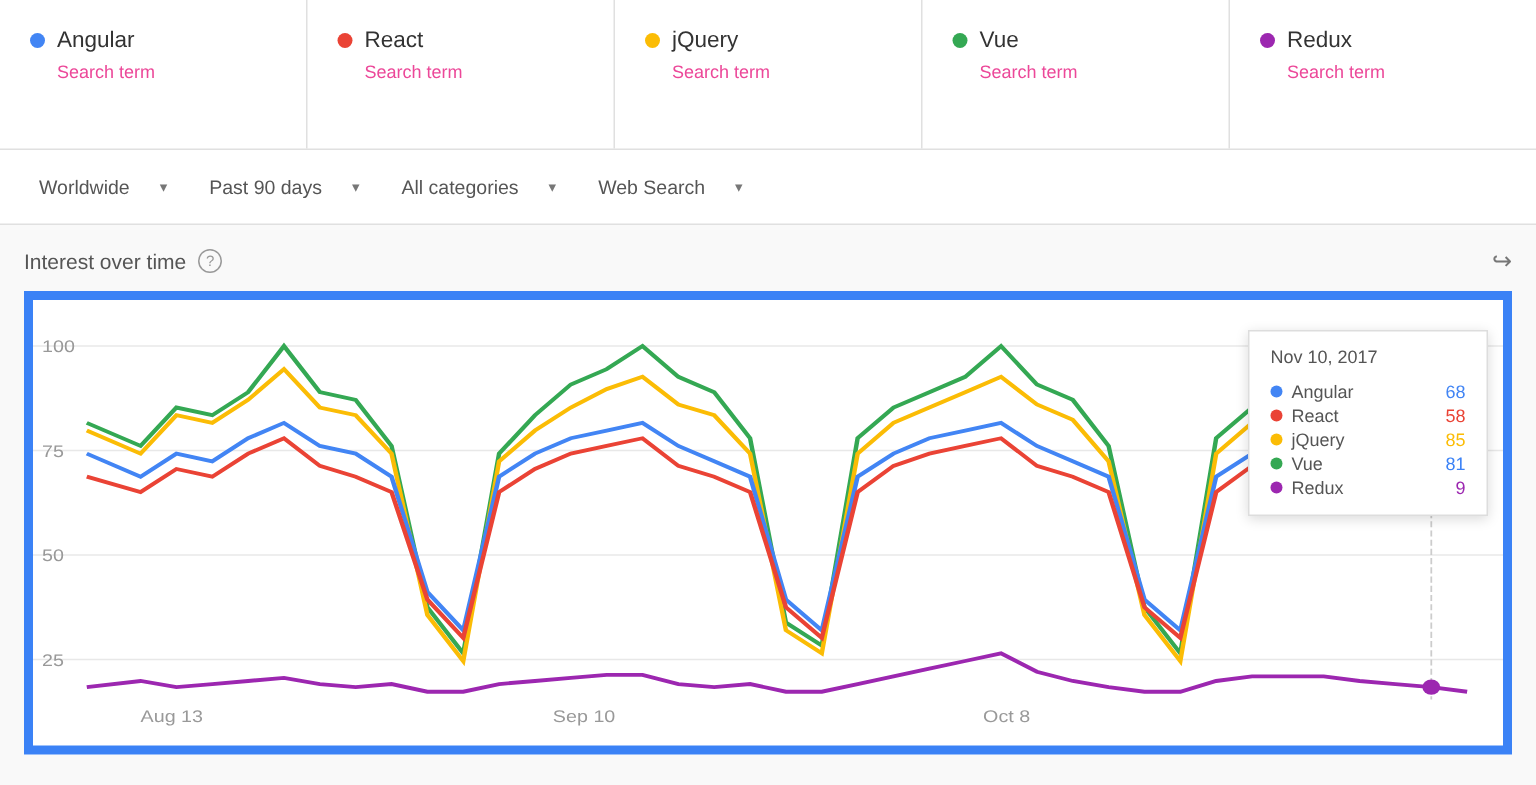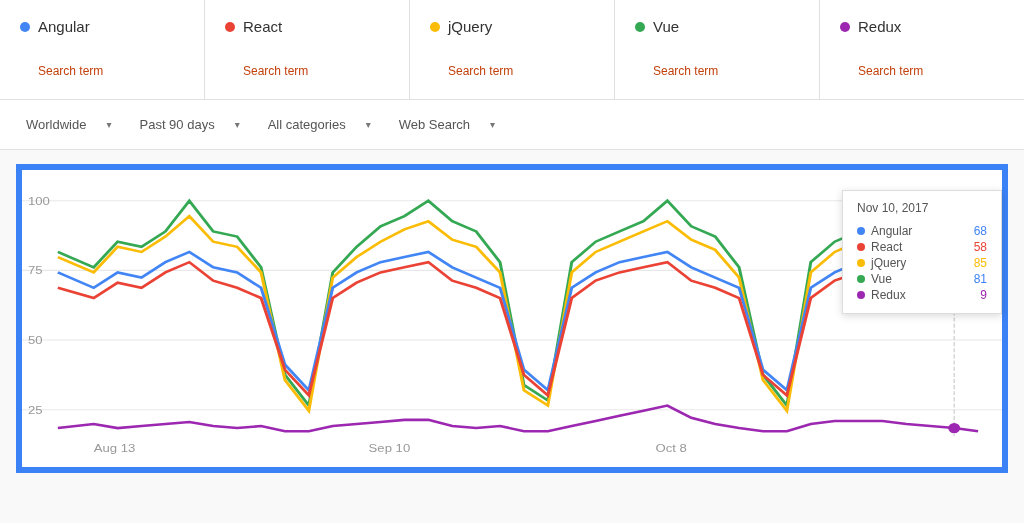--- a/index.html
+++ b/index.html
@@ -30,23 +30,22 @@
     }
     .dot {
       width: 10px;
       height: 10px;
       border-radius: 50%;
       display: inline-block;
       flex-shrink: 0;
     }
     .term-type {
       font-size: 12px;
-      color: #c2410c;
+      color: #ec4899;
       padding-left: 18px;
-      margin-top: 23px;
     }
 
     
     .filters-bar {
       display: flex;
       align-items: center;
       padding: 10px 16px;
       gap: 8px;
       border-bottom: 1px solid #e0e0e0;
       background: #fff;
@@ -139,21 +138,21 @@
     .line-chart-area {
       flex: 1;
       position: relative;
       background: #fff;
       border: 6px solid #3b82f6;
     }
 
     
     .tooltip {
       position: absolute;
-      right: 0;
+      right: 10px;
       top: 20px;
       background: #fff;
       border: 1px solid #ddd;
       box-shadow: 0 2px 8px rgba(0,0,0,0.15);
       padding: 10px 14px;
       min-width: 160px;
       z-index: 10;
     }
     .tooltip-date {
       font-size: 12px;
@@ -245,20 +244,27 @@
     <span>All categories</span>
     <span class="chevron">▾</span>
   </button>
   <button class="filter-btn">
     <span>Web Search</span>
     <span class="chevron">▾</span>
   </button>
 </div>
 
 <div class="chart-section">
+  <div class="section-header">
+    <div class="section-title">
+      <span>Interest over time</span>
+      <span class="help-icon">?</span>
+    </div>
+    <span class="share-icon">↪</span>
+  </div>
 
   <div class="chart-container">
 
 
     <div class="line-chart-area">
       <svg class="chart-svg" viewBox="0 0 820 290" preserveAspectRatio="none">
 
         <line x1="0" y1="30" x2="820" y2="30" stroke="#e8e8e8" stroke-width="1"></line>
         <line x1="0" y1="98" x2="820" y2="98" stroke="#e8e8e8" stroke-width="1"></line>
         <line x1="0" y1="166" x2="820" y2="166" stroke="#e8e8e8" stroke-width="1"></line>

